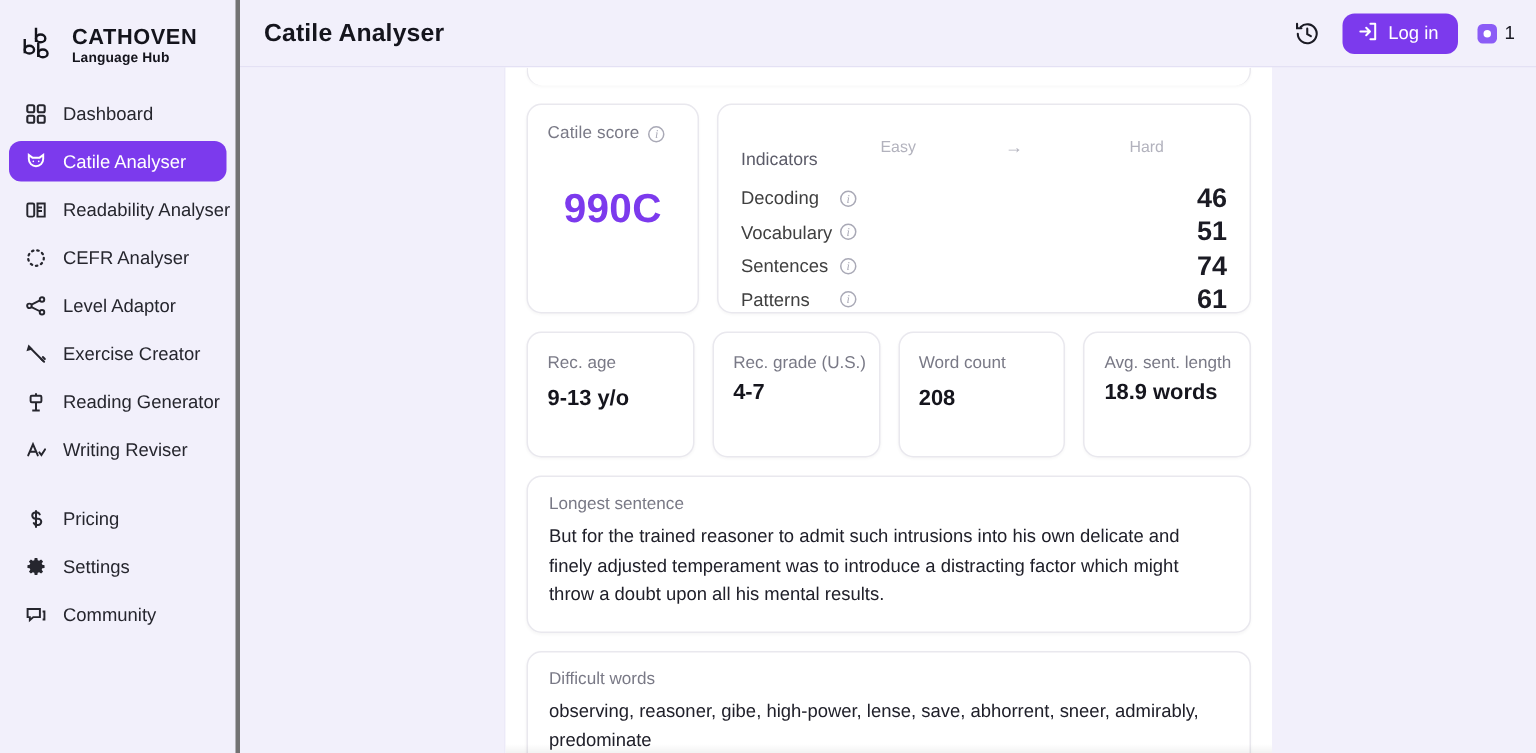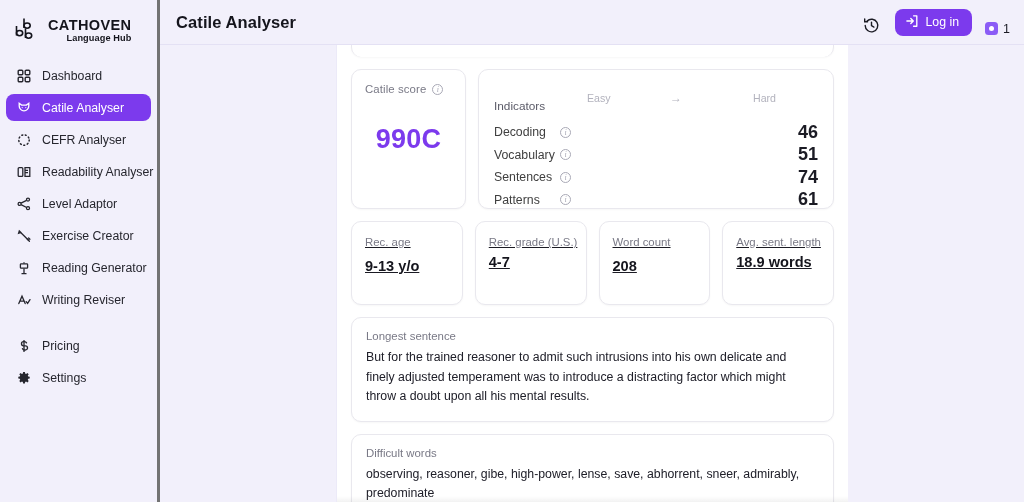--- a/index.html
+++ b/index.html
@@ -28,21 +28,21 @@
   .logo-mark {
     width: 30px; height: 30px; position: relative; flex: 0 0 30px;
   }
   .logo-text { line-height: 1; padding-top: 1px; }
   .logo-name {
     font-size: 14.5px; font-weight: 700; letter-spacing: .4px;
     color: #14141c; display: block;
   }
   .logo-sub {
     font-size: 9.2px; font-weight: 700; letter-spacing: .1px;
-    color: #14141c; display: block; margin-top: 2px; text-align: right;
+    color: #14141c; display: block; margin-top: 2px; text-align: left;
   }
 
   .nav { margin-top: 14px; display: flex; flex-direction: column; }
   .nav-item {
     display: flex; align-items: center; gap: 11px;
     height: 27px; margin: 0 6px 5px 6px;
     padding: 0 10px; border-radius: 8px;
     font-size: 12.3px; color: #26262e; cursor: pointer;
     white-space: nowrap;
   }
@@ -54,21 +54,21 @@
   
   .main { flex: 1; display: flex; flex-direction: column; min-width: 0; }
   .topbar {
     height: 45px; flex: 0 0 45px;
     background: #f2f0fb;
     border-bottom: 1px solid #e4e1f4;
     display: flex; align-items: center;
     padding: 0 14px 0 16px;
   }
   .page-title { font-size: 16.5px; font-weight: 600; color: #15151d; letter-spacing: .1px; }
-  .topbar-right { margin-left: auto; display: flex; align-items: flex-end; gap: 13px; }
+  .topbar-right { margin-left: auto; display: flex; align-items: center; gap: 13px; }
   .history-btn { width: 20px; height: 20px; cursor: pointer; display:flex; align-items:center; justify-content:center; }
   .login-btn {
     background: #7c3aed; color: #fff;
     border: none; border-radius: 8px;
     height: 27px; padding: 0 13px 0 10px;
     display: flex; align-items: center; gap: 7px;
     font-size: 12.3px; font-family: inherit; font-weight: 500;
     cursor: pointer;
   }
   .credits { display: flex; align-items: center; gap: 5px; cursor: pointer; }
@@ -148,21 +148,21 @@
 
   .ind-rows { margin-top: 8px; }
   .ind-row { display: flex; align-items: center; height: 22.5px; }
   .ind-name { font-size: 12.3px; color: #404040; flex: 0 0 66px; }
   .ind-row .info-i { margin-right: 12px; }
   .bar-track { flex: 1; height: 8px; position: relative; max-width: 219px; }
   .bar-fill { height: 8px; border-radius: 4px; background: #7c3aed; }
   .ind-val { width: 30px; text-align: right; font-size: 18px; font-weight: 700; color: #1b1b24; margin-left: 14px; }
 
   
-  .stats-row { display: flex; gap: 12px; margin-top: 12px; text-decoration: underline; }
+  .stats-row { display: flex; gap: 12px; margin-top: 12px; }
   .stat-card { flex: 1; height: 84px; padding: 13px 0 0 13px; min-width: 0; }
   .stat-label { font-size: 11.4px; color: #797986; line-height: 14px; }
   .stat-value { font-size: 14.6px; font-weight: 700; color: #15151d; margin-top: 9px; }
   .stat-card.tall .stat-value { margin-top: 5px; }
 
   
   .text-card { margin-top: 12px; padding: 12px 30px 14px 14px; }
   .text-label { font-size: 11.4px; color: #797986; margin-bottom: 6px; }
   .text-body { font-size: 12.3px; line-height: 19.5px; color: #20202a; }
 
@@ -218,35 +218,35 @@
             <path d="M2.2 5 V2.3 L4.6 4.1 h4.8 L11.8 2.3 V5 a4.8 4.8 0 0 1 -9.6 0 z"></path>
             <circle cx="5.2" cy="6.6" r=".55" fill="currentColor" stroke="none"></circle>
             <circle cx="8.8" cy="6.6" r=".55" fill="currentColor" stroke="none"></circle>
           </svg>
         </span>
         <span>Catile Analyser</span>
       </div>
 
       <div class="nav-item">
         <span class="ic">
-          <svg width="14" height="14" viewBox="0 0 14 14" fill="none" stroke="currentColor" stroke-width="1.5" stroke-linecap="round" stroke-dasharray="1 2.6">
-            <circle cx="7" cy="7" r="5.2"></circle>
-          </svg>
-        </span>
-        <span>CEFR Analyser</span>
-      </div>
-
-      <div class="nav-item">
-        <span class="ic">
           <svg width="14" height="14" viewBox="0 0 14 14" fill="none" stroke="currentColor" stroke-width="1.3">
             <rect x="1.2" y="2.6" width="4.6" height="8.8" rx="1"></rect>
             <path d="M8 2.6 h4.8 v8.8 H8 z M8 5.3 h3 M8 7.6 h3"></path>
           </svg>
         </span>
         <span>Readability Analyser</span>
+      </div>
+
+      <div class="nav-item">
+        <span class="ic">
+          <svg width="14" height="14" viewBox="0 0 14 14" fill="none" stroke="currentColor" stroke-width="1.5" stroke-linecap="round" stroke-dasharray="1 2.6">
+            <circle cx="7" cy="7" r="5.2"></circle>
+          </svg>
+        </span>
+        <span>CEFR Analyser</span>
       </div>
 
       <div class="nav-item">
         <span class="ic">
           <svg width="14" height="14" viewBox="0 0 14 14" fill="none" stroke="currentColor" stroke-width="1.3">
             <circle cx="11" cy="2.6" r="1.5"></circle>
               <circle cx="11" cy="11.2" r="1.5"></circle>
               <circle cx="2.6" cy="6.9" r="1.5"></circle>
             <path d="M4 6.1 L9.6 3.3 M4 7.7 L9.6 10.5"></path>
           </svg>
@@ -300,20 +300,29 @@
       <div class="nav-item">
         <span class="ic">
           <svg width="14" height="14" viewBox="0 0 14 14">
             <path fill="currentColor" d="M7 4.6a2.4 2.4 0 1 0 0 4.8 2.4 2.4 0 0 0 0-4.8zm0 1.5a.9.9 0 1 1 0 1.8.9.9 0 0 1 0-1.8z"></path>
             <path fill="currentColor" d="M6.1 1h1.8l.25 1.5.95.4L10.4 2l1.3 1.3-.9 1.3.4.95L12.7 5.8v1.8l-1.5.25-.4.95.9 1.3-1.3 1.3-1.3-.9-.95.4L7.9 12.4H6.1l-.25-1.5-.95-.4-1.3.9L2.3 10.1l.9-1.3-.4-.95L1.3 7.6V5.8l1.5-.25.4-.95-.9-1.3L3.6 2l1.3.9.95-.4z"></path>
           </svg>
         </span>
         <span>Settings</span>
       </div>
 
+      <div class="nav-item">
+        <span class="ic">
+          <svg width="14" height="14" viewBox="0 0 14 14" fill="none" stroke="currentColor" stroke-width="1.3">
+            <path d="M1.4 3 h8.2 v5.4 H5.2 L2.9 10.4 V8.4 H1.4 z"></path>
+            <path d="M11.4 4.6 h1.2 v5.4 h-1.2"></path>
+          </svg>
+        </span>
+        <span>Community</span>
+      </div>
 
     </nav>
   </aside>
 
   <div class="main">
 
     <header class="topbar">
       <div class="page-title">Catile Analyser</div>
 
       <div class="topbar-right">

